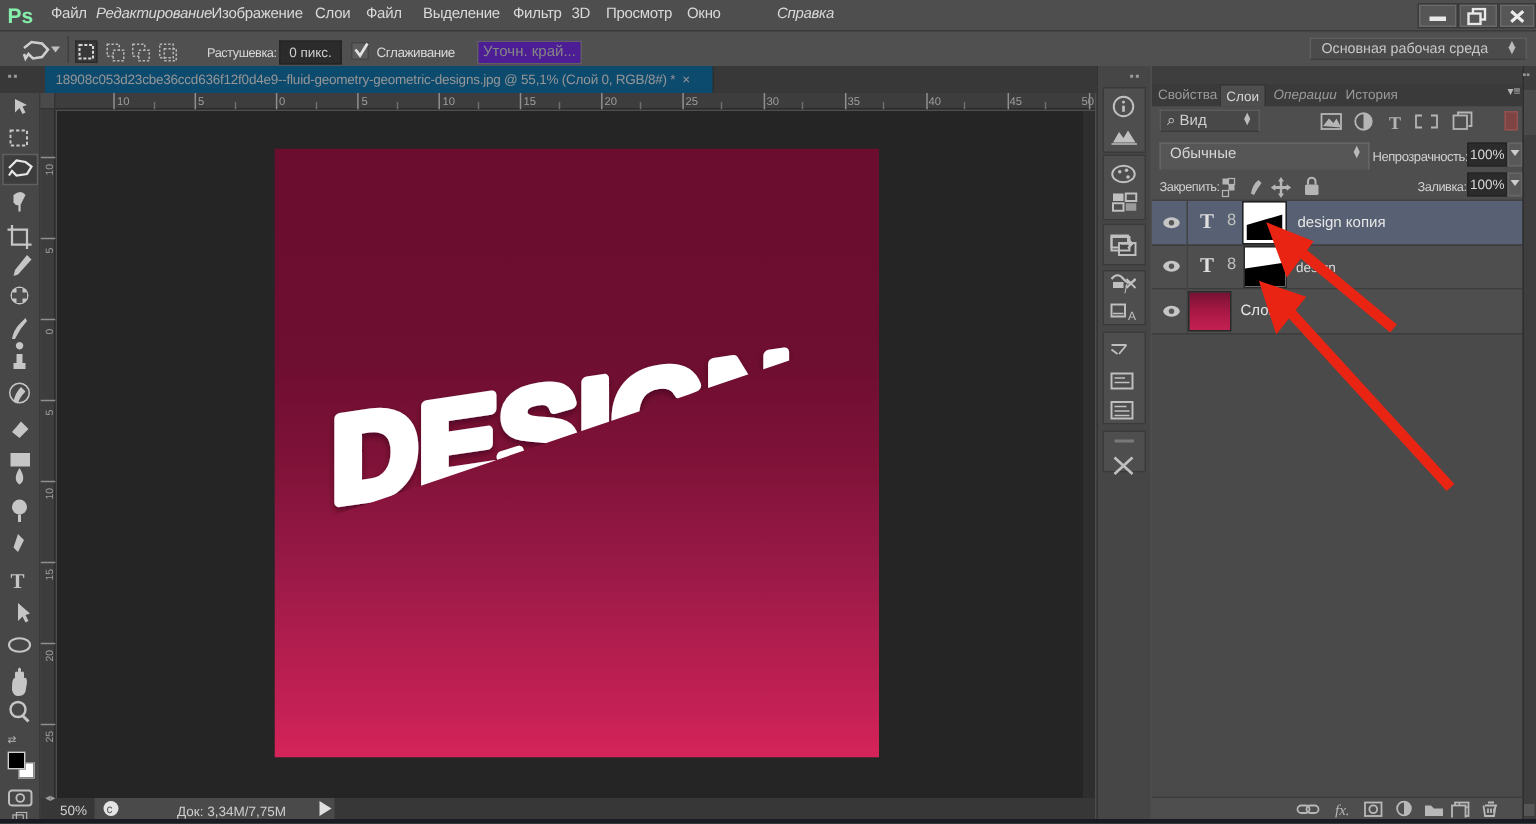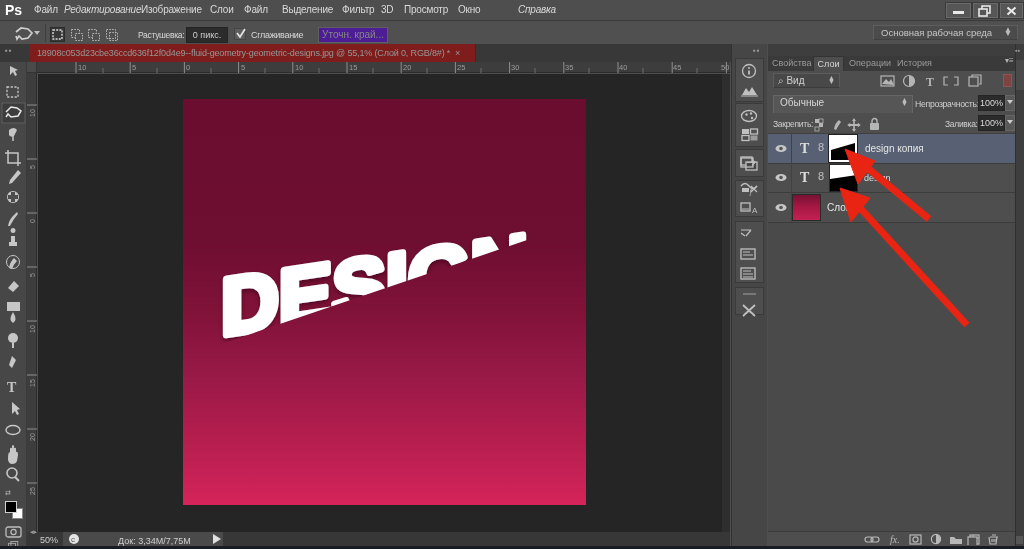--- a/index.html
+++ b/index.html
@@ -5,21 +5,21 @@
 font-family:"Liberation Sans",sans-serif;background:#4e4e4e;}
 *{box-sizing:border-box;}
 .abs{position:absolute;}
 #stage{position:relative;width:1024px;height:549px;}
 .t{color:#d9d9d9;font-size:10px;letter-spacing:-0.2px;white-space:nowrap;}
 </style></head>
 <body>
 <div id="stage">
 
 <div class="abs" style="left:0;top:0;width:1024px;height:21px;background:#4e4e4e;border-bottom:1px solid #3a3a3a;"></div>
-<div class="abs" style="left:5px;top:2px;font-size:14px;font-weight:bold;color:#ffffff;letter-spacing:0px;">Ps</div>
+<div class="abs" style="left:5px;top:2px;font-size:14px;font-weight:bold;color:#86efac;letter-spacing:0px;">Ps</div>
 <div class="abs t" style="left:34px;top:4px;">Файл</div>
 <div class="abs t" style="left:64px;top:4px;font-style:italic;">Редактирование</div>
 <div class="abs t" style="left:141px;top:4px;">Изображение</div>
 <div class="abs t" style="left:210px;top:4px;">Слои</div>
 <div class="abs t" style="left:244px;top:4px;">Файл</div>
 <div class="abs t" style="left:282px;top:4px;">Выделение</div>
 <div class="abs t" style="left:342px;top:4px;">Фильтр</div>
 <div class="abs t" style="left:381px;top:4px;">3D</div>
 <div class="abs t" style="left:404px;top:4px;">Просмотр</div>
 <div class="abs t" style="left:458px;top:4px;">Окно</div>
@@ -68,21 +68,21 @@
 <svg class="abs" style="left:234px;top:26px;" width="14" height="14" viewBox="0 0 14 14">
       <path d="M3 7 L6 11 L11 3" fill="none" stroke="#e2e2e2" stroke-width="1.8"></path>
     </svg>
 <div class="abs" style="left:251px;top:30px;color:#d9d9d9;font-size:9px;letter-spacing:-0.3px;white-space:nowrap;">Сглаживание</div>
 <div class="abs" style="left:318px;top:27px;width:70px;height:16px;background:#4c1d95;border:1px solid #5f5f5f;color:#868686;font-size:10px;text-align:center;line-height:14px;">Уточн. край...</div>
 
 <div class="abs" style="left:873px;top:25px;width:145px;height:15px;background:#4b4b4b;border:1px solid #5e5e5e;border-bottom-color:#404040;color:#c8c8c8;font-size:9.5px;line-height:13px;padding-left:7px;">Основная рабочая среда</div>
 <div class="abs" style="left:1004px;top:28px;color:#bbb;font-size:8px;line-height:4px;">▲<br>▼</div>
 
 <div class="abs" style="left:0;top:44px;width:732px;height:18px;background:#383838;"></div>
-<div class="abs" style="left:30px;top:44px;width:446px;height:18px;background:#7f1d1d;border-right:1px solid #2e2e2e;color:#969696;font-size:9px;letter-spacing:-0.15px;line-height:18px;padding-left:7px;">18908c053d23cbe36ccd636f12f0d4e9--fluid-geometry-geometric-designs.jpg @ 55,1% (Слой 0, RGB/8#) *&nbsp;&nbsp;×</div>
+<div class="abs" style="left:30px;top:44px;width:446px;height:18px;background:#0c4a6e;border-right:1px solid #2e2e2e;color:#969696;font-size:9px;letter-spacing:-0.15px;line-height:18px;padding-left:7px;">18908c053d23cbe36ccd636f12f0d4e9--fluid-geometry-geometric-designs.jpg @ 55,1% (Слой 0, RGB/8#) *&nbsp;&nbsp;×</div>
 <div class="abs" style="left:5px;top:46px;color:#9a9a9a;font-size:8px;letter-spacing:1px;">▪▪</div>
 
 <div class="abs" style="left:0;top:62px;width:27px;height:487px;background:#474747;border-right:1px solid #3a3a3a;"></div>
 <svg class="abs" style="left:0;top:62px;" width="27" height="470" viewBox="0 0 27 470">
  <g fill="none" stroke="#c6c6c6" stroke-width="1.3">
 
   <path d="M10 4 L10 13 L13 10 L15 14 L17 13 L15 9 L18 8 Z" fill="#c6c6c6" stroke="none"></path>
 
   <rect x="7" y="25" width="11" height="10" stroke-dasharray="2.2 1.5"></rect>
 
@@ -272,21 +272,21 @@
  <path d="M8 236 h13" stroke="#787878" stroke-width="2"></path>
  <path d="M8 247 l12 11 M20 247 l-12 11" stroke="#c0c0c0" stroke-width="1.8"></path>
 </svg>
 
 <div class="abs" style="left:768px;top:44px;width:247px;height:502px;background:#4a4a4a;"></div>
 
 <div class="abs" style="left:768px;top:44px;width:247px;height:13px;background:#3e3e3e;"></div>
 <div class="abs" style="left:768px;top:56px;width:247px;height:15px;background:#3a3a3a;"></div>
 <div class="abs" style="left:772px;top:58px;color:#9a9a9a;font-size:9px;">Свойства</div>
 <div class="abs" style="left:813px;top:56px;width:31px;height:15px;background:#4e4e4e;border:1px solid #333;border-bottom:none;color:#d6d6d6;font-size:9px;text-align:center;line-height:14px;">Слои</div>
-<div class="abs" style="left:849px;top:58px;color:#9a9a9a;font-size:9px;">Операции</div>
+<div class="abs" style="left:849px;top:58px;color:#9a9a9a;font-size:9px;font-style:italic;">Операции</div>
 <div class="abs" style="left:897px;top:58px;color:#9a9a9a;font-size:9px;">История</div>
 <div class="abs" style="left:1005px;top:56px;color:#b5b5b5;font-size:8px;">▾≡</div>
 
 <div class="abs" style="left:768px;top:71px;width:247px;height:19px;background:#4e4e4e;"></div>
 <div class="abs" style="left:773px;top:73px;width:67px;height:15px;background:#484848;border:1px solid #5c5c5c;border-bottom-color:#3c3c3c;color:#cfcfcf;font-size:10px;line-height:13px;padding-left:4px;">⌕ Вид</div>
 <div class="abs" style="left:828px;top:76px;color:#bbb;font-size:7px;line-height:4px;">▲<br>▼</div>
 <svg class="abs" style="left:880px;top:73px;" width="130" height="15" viewBox="0 0 130 15">
  <g fill="none" stroke="#b5b5b5" stroke-width="1.2">
   <rect x="1" y="3" width="13" height="10"></rect>
         <path d="M2 11 l4 -5 3 3 2 -3 3 6" fill="#b5b5b5" stroke="none"></path>

